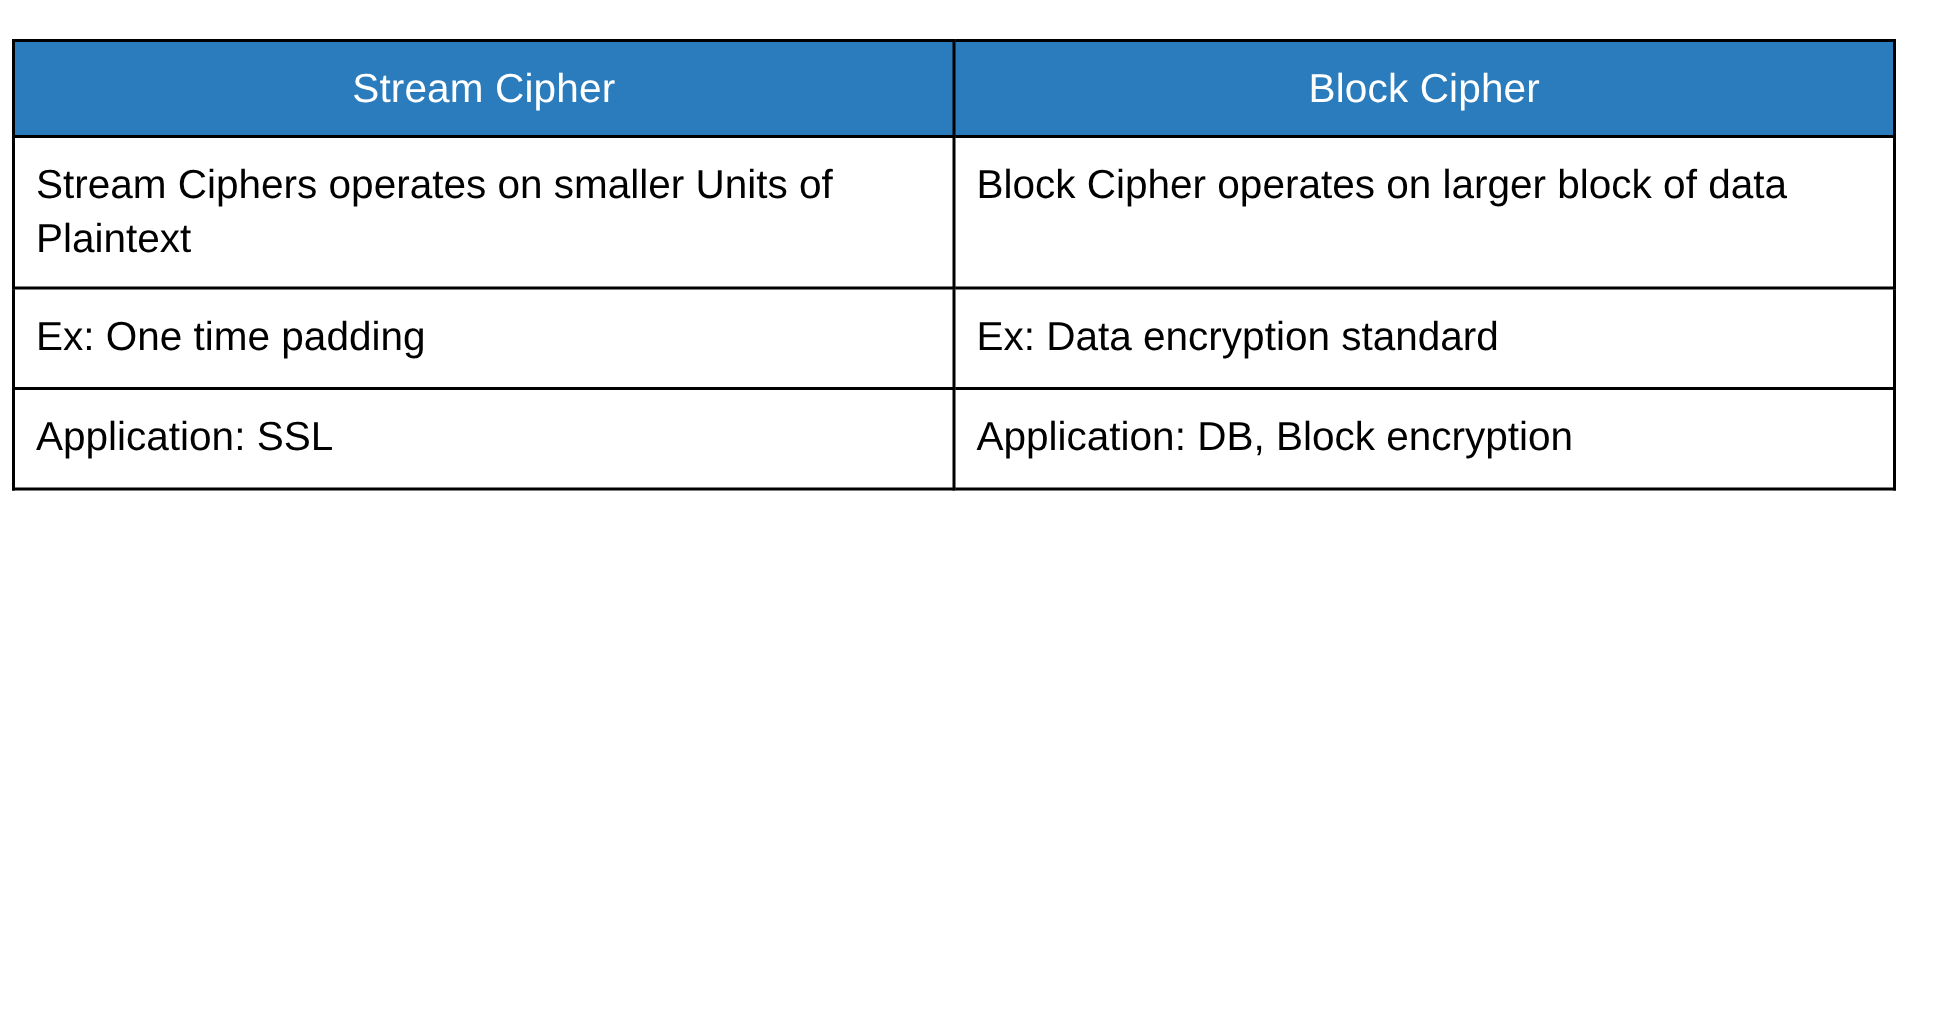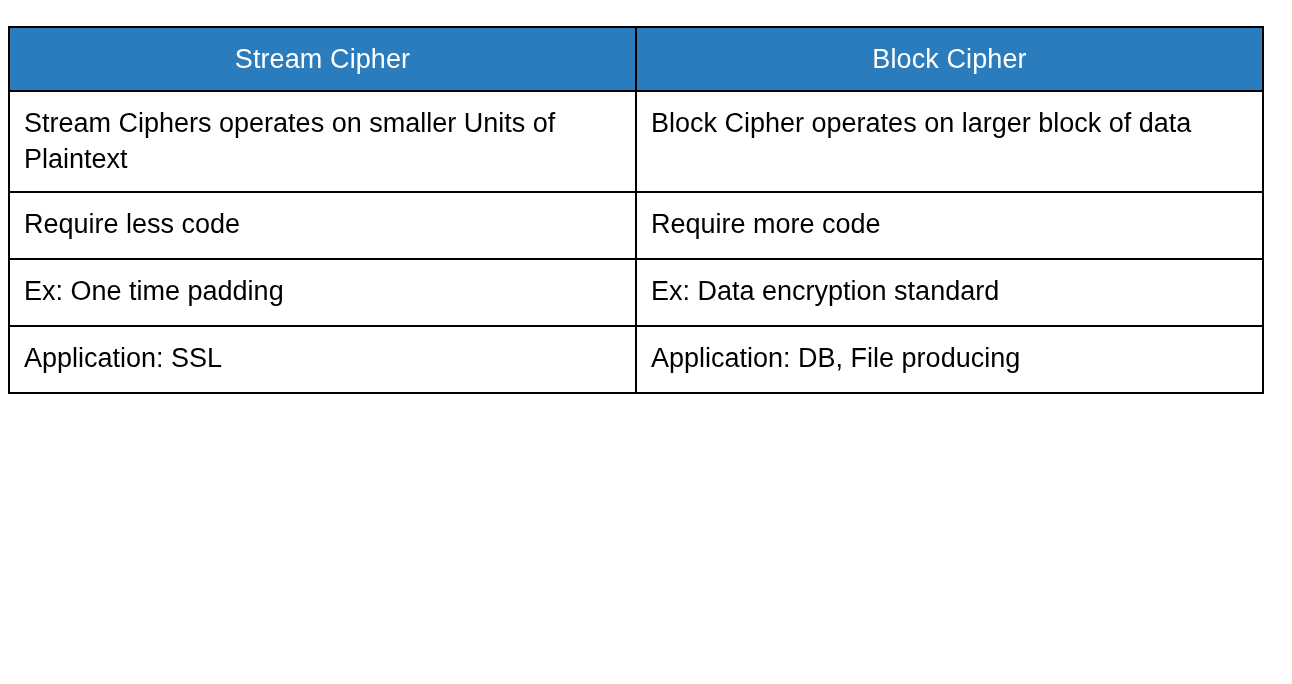--- a/index.html
+++ b/index.html
@@ -102,44 +102,36 @@
           <span class="cell-text">Stream Ciphers operates on smaller Units of
 Plaintext</span>
         </td>
         <td>
           <span class="cell-text">Block Cipher operates on larger block of data</span>
         </td>
       </tr>
 
 
 
-      <tr class="row-h-short">
-        <td>
-          <span class="cell-text">Require less code</span>
-        </td>
-        <td>
-          <span class="cell-text">Require more code</span>
-        </td>
-      </tr>
 
 
       <tr class="row-h-short">
         <td>
           <span class="cell-text">Ex: One time padding</span>
         </td>
         <td>
           <span class="cell-text">Ex: Data encryption standard</span>
         </td>
       </tr>
 
       <tr class="row-h-short">
         <td>
           <span class="cell-text">Application: SSL</span>
         </td>
         <td>
-          <span class="cell-text">Application: DB, File producing</span>
+          <span class="cell-text">Application: DB, Block encryption</span>
         </td>
       </tr>
 
     </tbody>
   </table>
 
 </div>
 
 </body></html>

